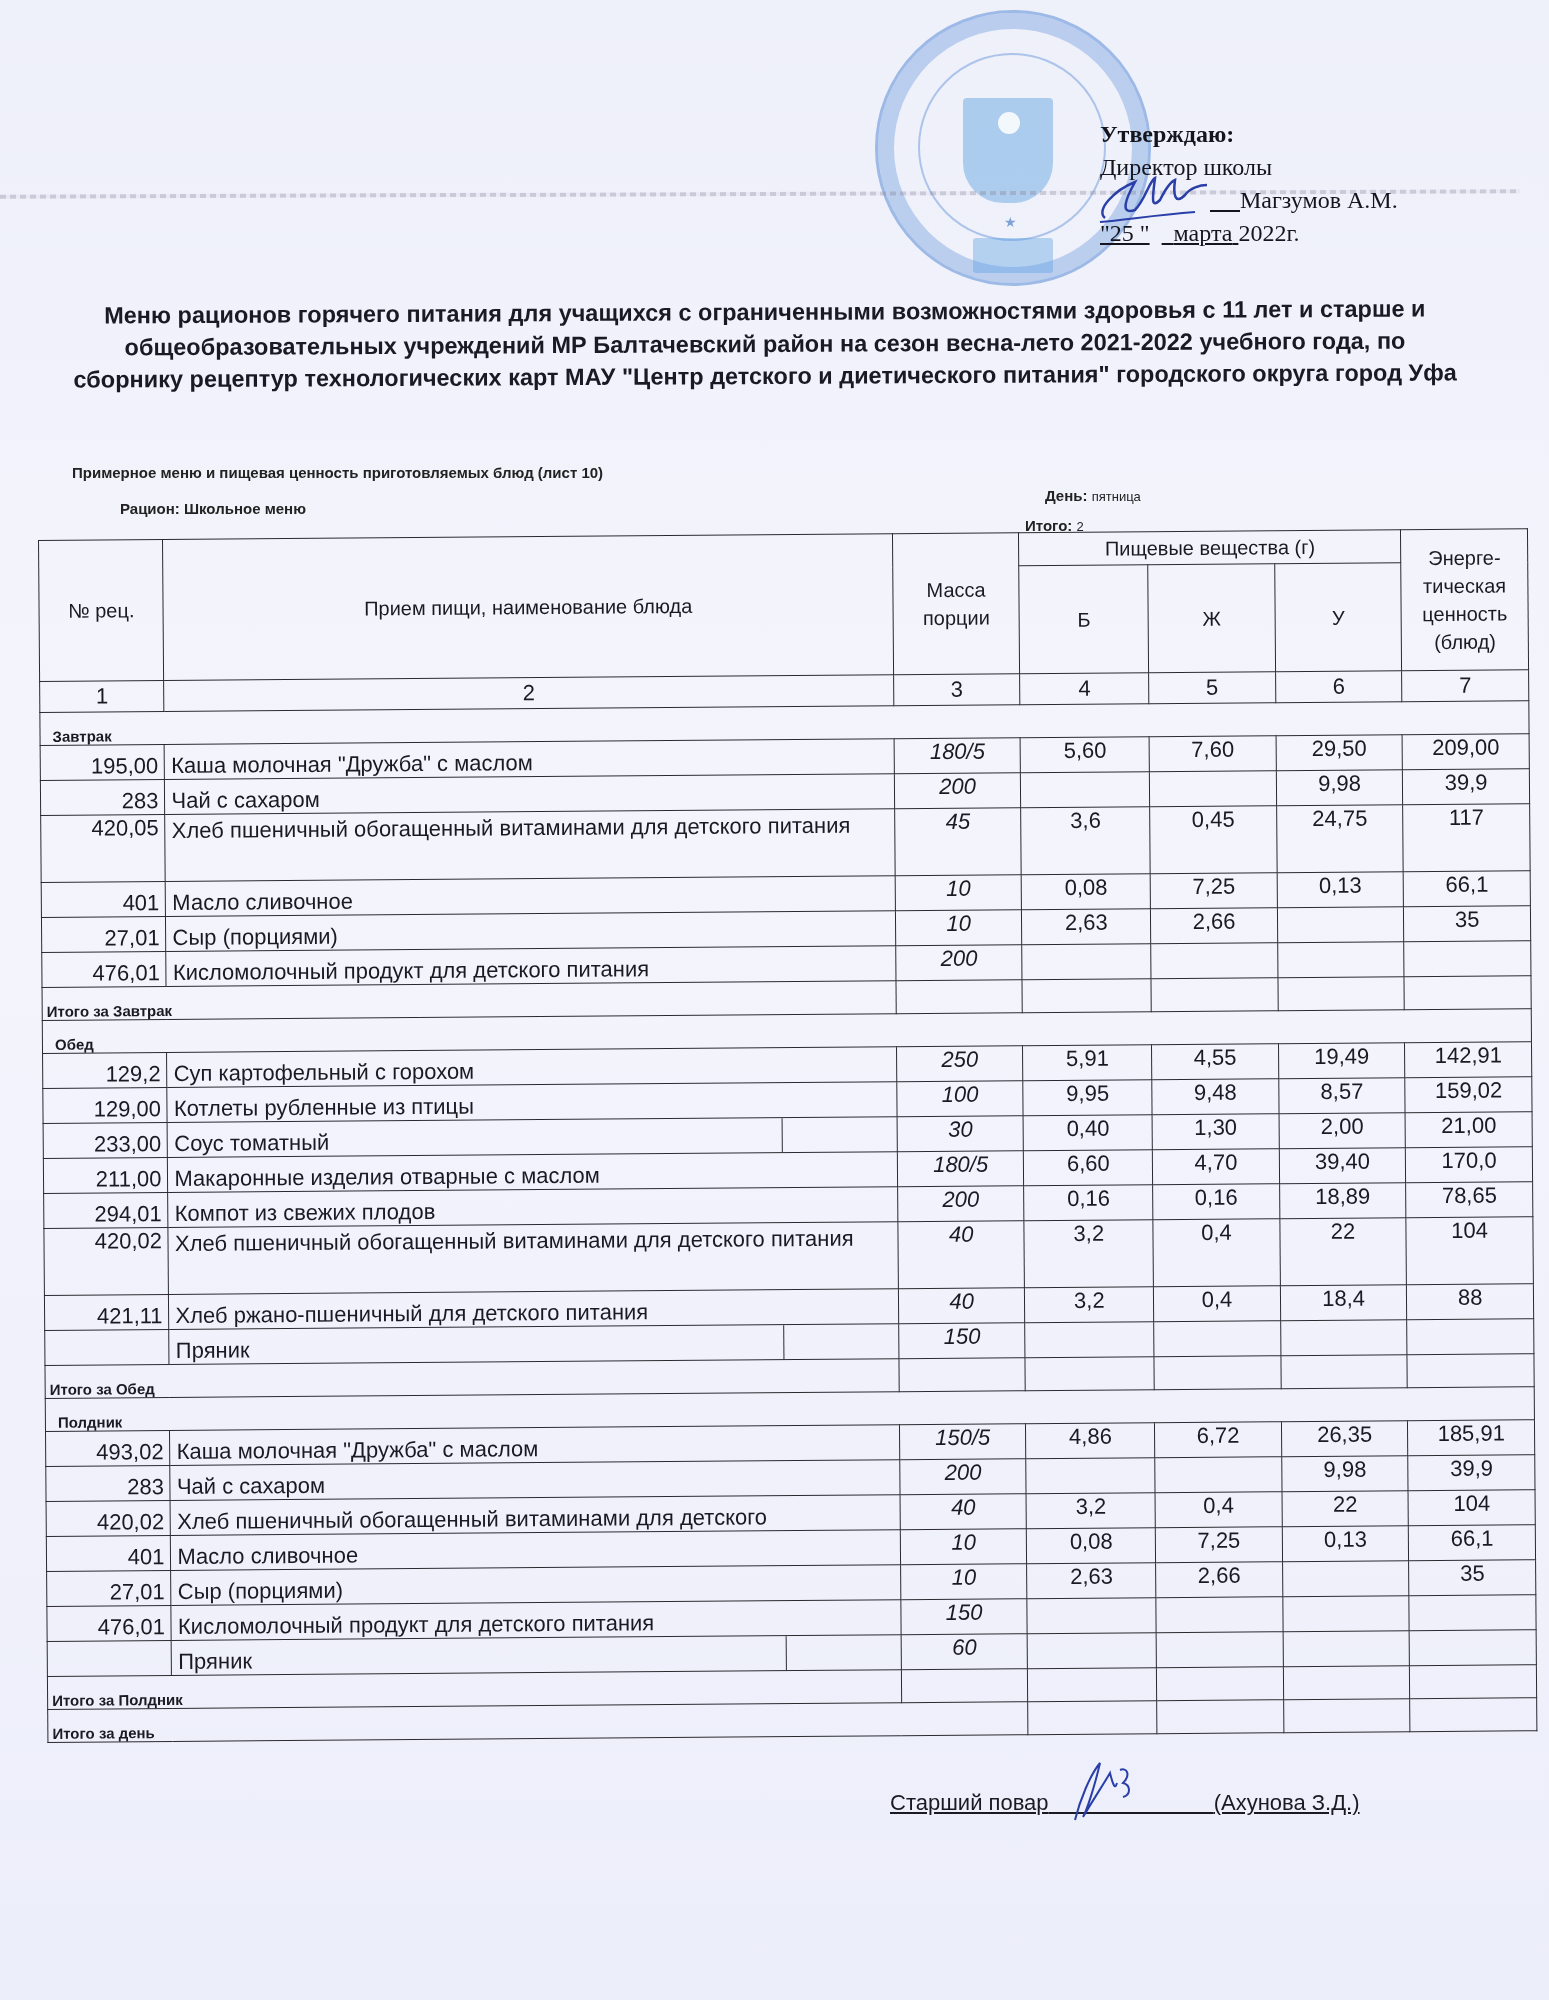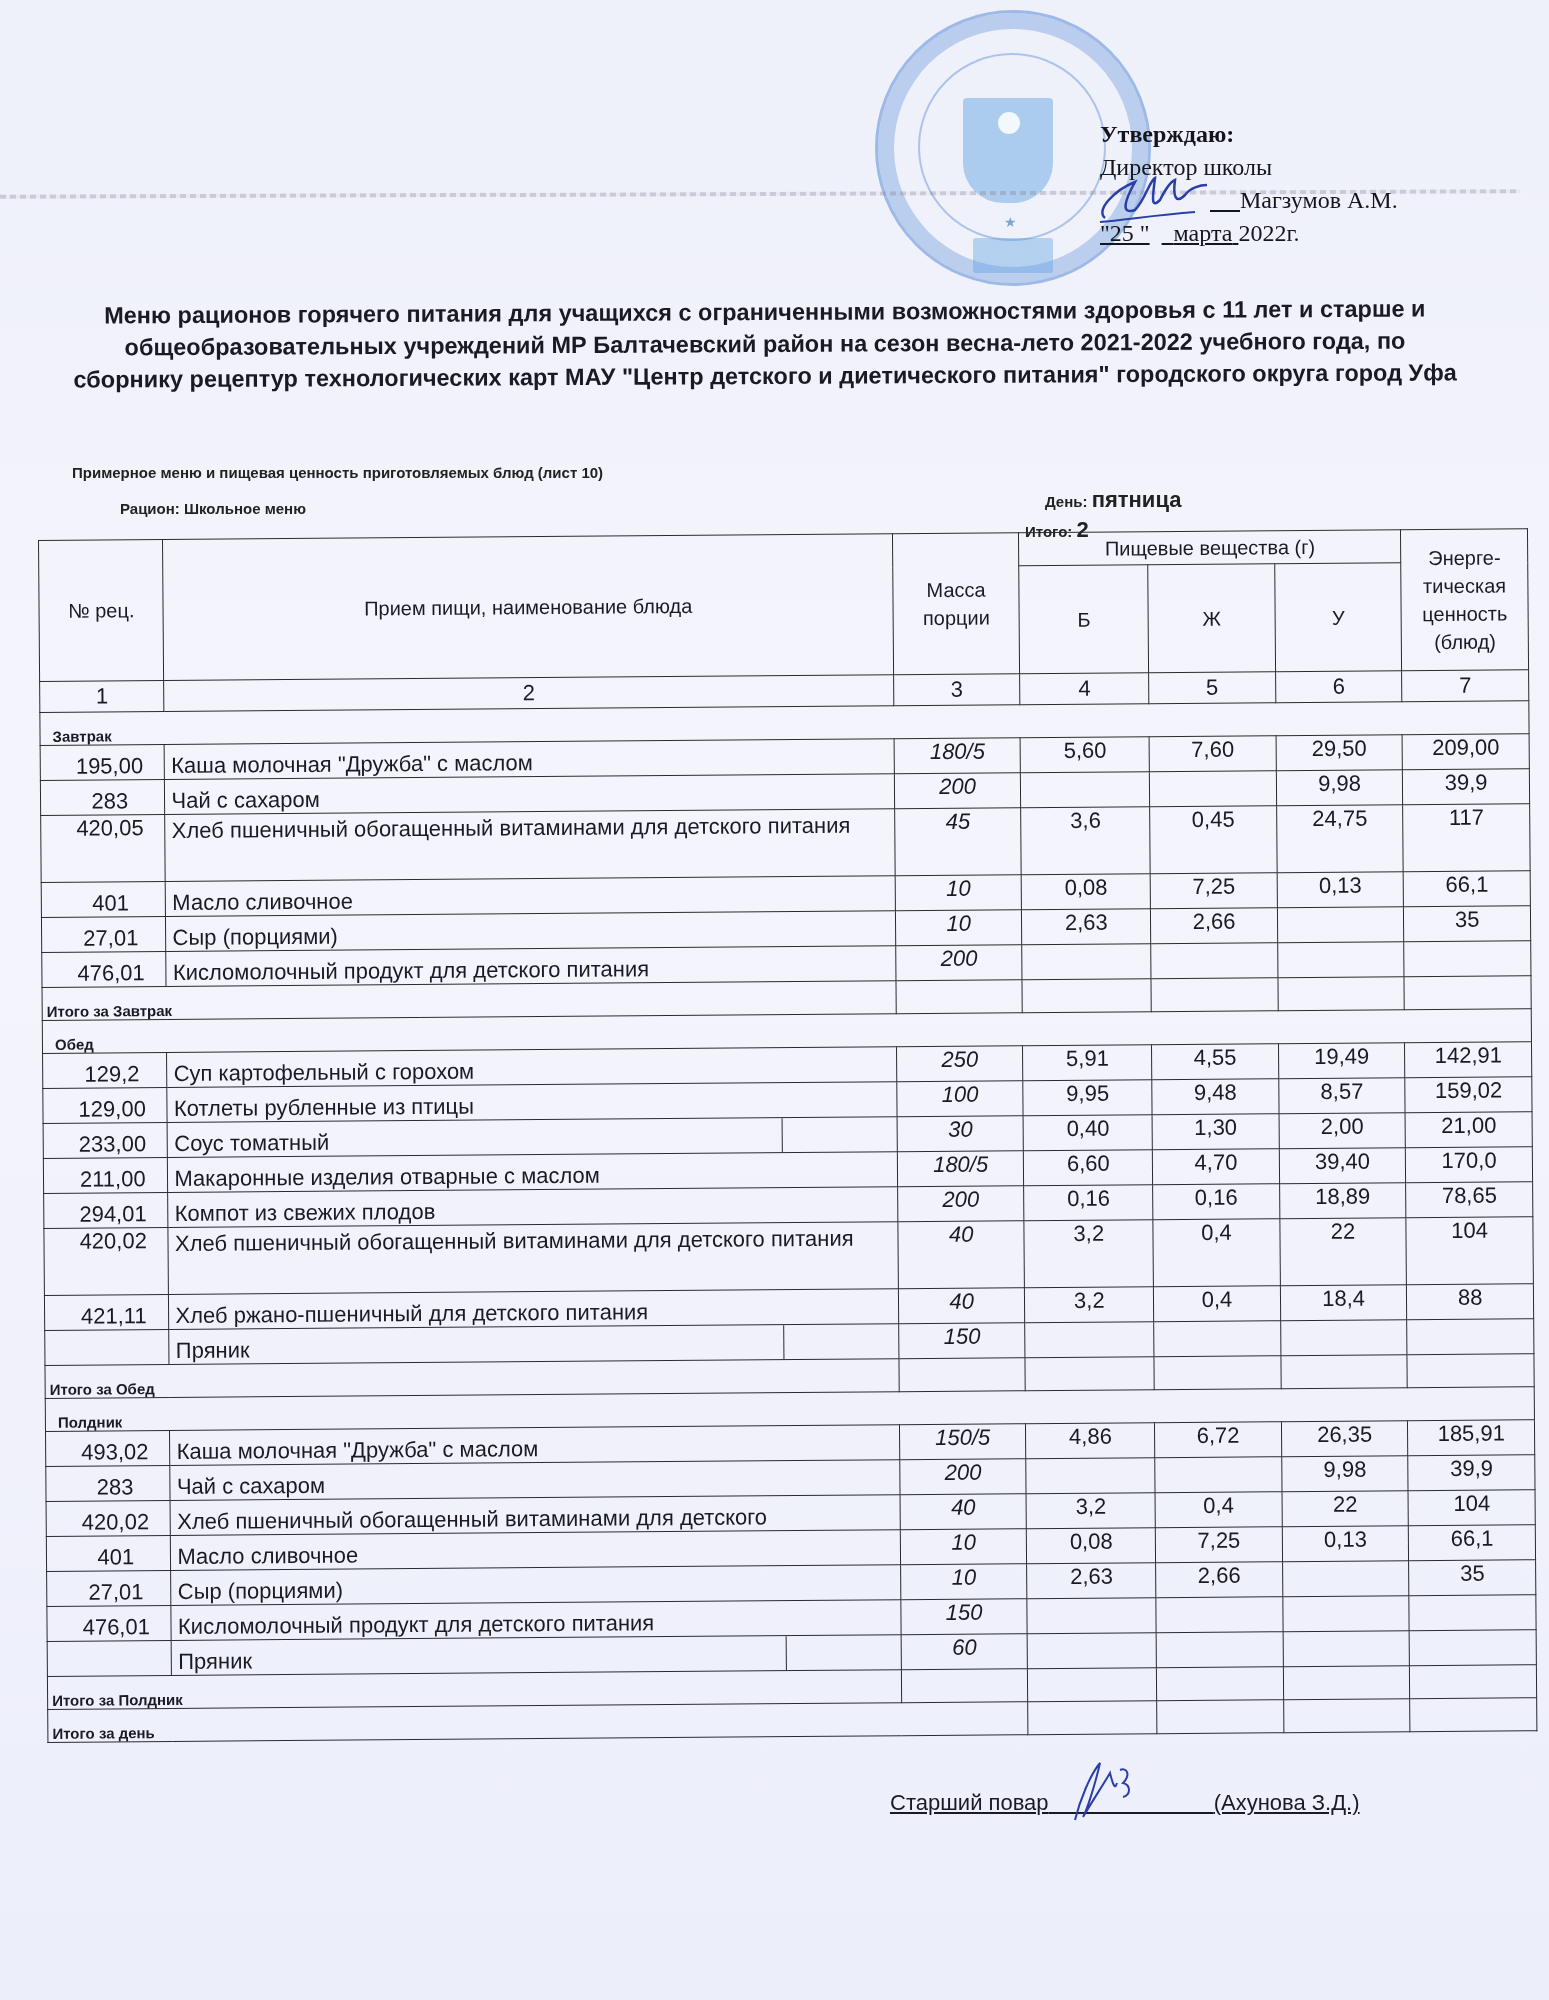--- a/index.html
+++ b/index.html
@@ -47,30 +47,30 @@
     position: absolute; left: 1095px; top: 170px; width: 115px; height: 60px;
   }
 
   .title {
     position: absolute; left: 70px; top: 296px; width: 1390px;
     text-align: center; font-weight: bold; font-size: 23.5px; line-height: 32px;
     transform: rotate(-0.3deg);
   }
 
   .meta { position: absolute; font-size: 15px; font-weight: bold; color: #222; }
-  .meta span.v { font-weight: bold; font-size: 22px; }
+  .meta span.v { font-weight: normal; font-size: 13px; }
 
   .tablewrap {
     position: absolute; left: 38px; top: 540px; width: 1490px;
     transform: rotate(-0.45deg); transform-origin: left top;
   }
   table { border-collapse: collapse; width: 100%; font-size: 22px; table-layout: fixed; }
   td, th { border: 1.6px solid #2a2a30; padding: 0 6px; font-weight: normal; }
   th { font-size: 20px; line-height: 28px; text-align: center; }
-  .c-num { width: 108px; text-align: center; padding-left: 20px; }
+  .c-num { width: 108px; text-align: right; padding-left: 20px; }
   .c-mass { width: 115px; text-align: center; font-style: italic; }
   .c-b, .c-f, .c-c { width: 110px; text-align: center; }
   .c-e { width: 110px; text-align: center; }
   tr.row td { height: 34px; vertical-align: bottom; }
   tr.row td.val { vertical-align: top; }
   tr.row.tall td { height: 66px; }
   tr.section td { height: 32px; font-size: 15px; font-weight: bold; padding-left: 12px; vertical-align: bottom; }
   tr.total td { height: 32px; }
   tr.total td.lbl { font-size: 15px; font-weight: bold; vertical-align: bottom; padding-left: 4px; }
   tr.idx td { text-align: center; height: 30px; }

